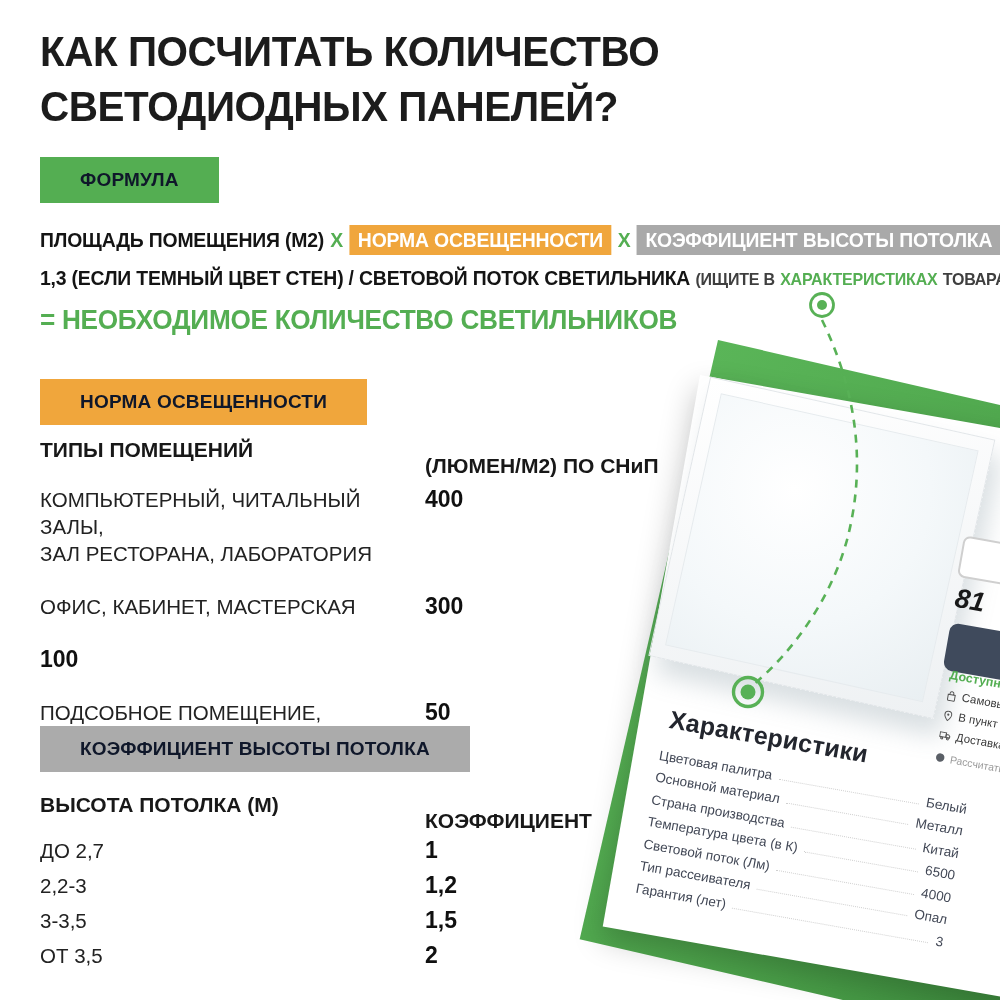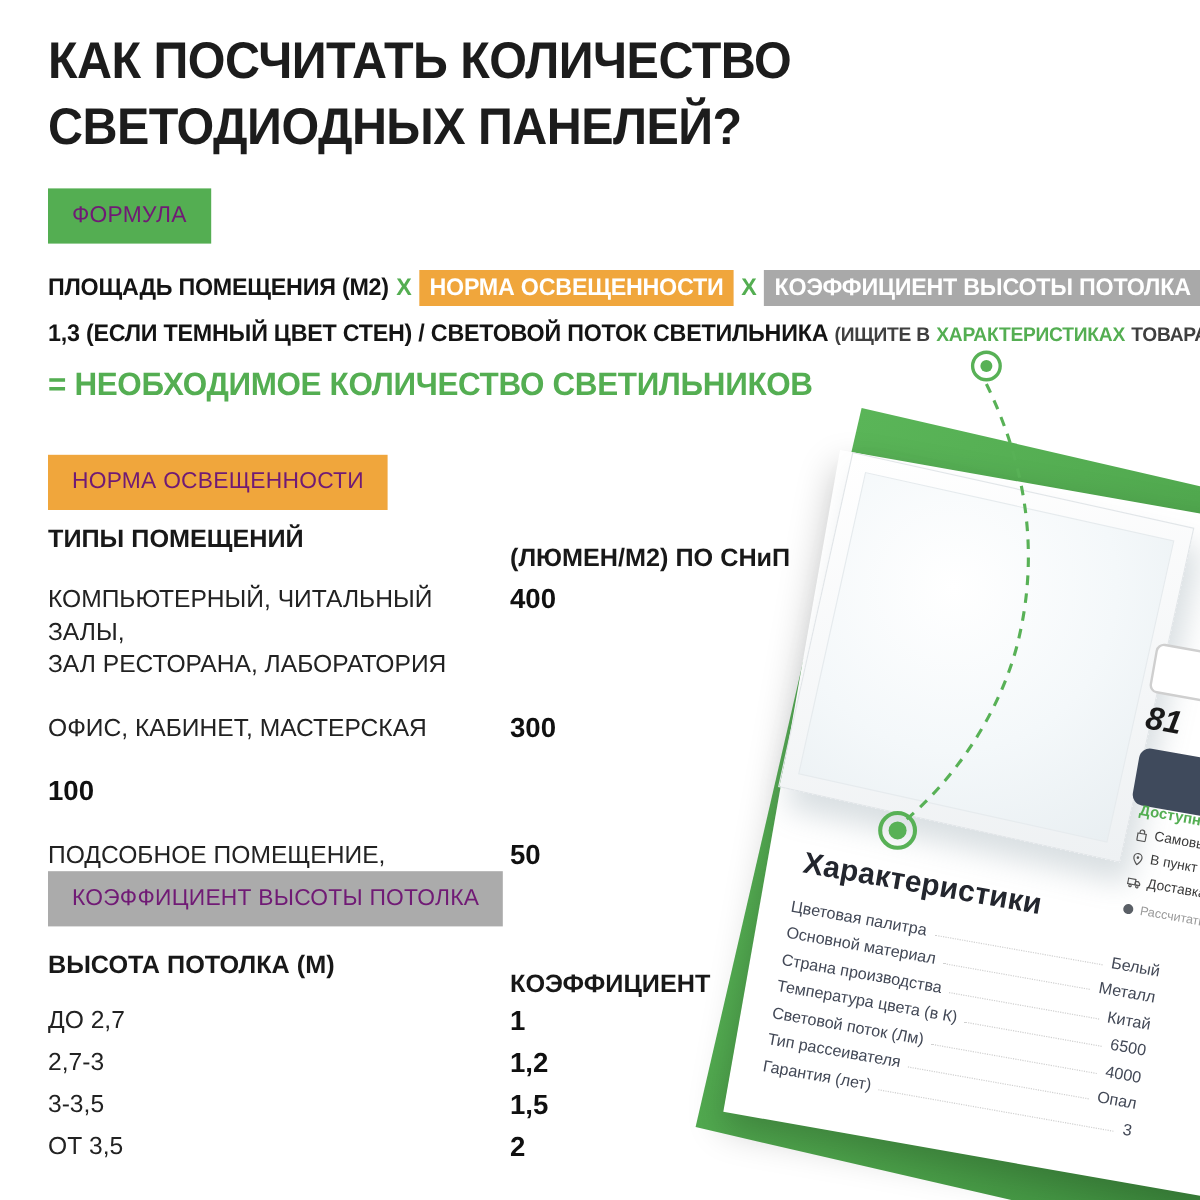--- a/index.html
+++ b/index.html
@@ -7,22 +7,22 @@
     position:relative;width:1000px;height:1000px;overflow:hidden;background:#ffffff;
     font-family:"Liberation Sans","DejaVu Sans",sans-serif;color:#1b1b1b;
   }
   
   .page-title{
     position:absolute;left:40px;top:24px;width:720px;
     font-size:43px;font-weight:800;line-height:55px;letter-spacing:-0.5px;color:#1c1c1c;
     transform:scaleX(.94);transform-origin:left top;
   }
   .badge{
-    position:absolute;display:inline-block;color:#701a75;font-weight:400;font-size:19px;
-    padding:12px 20px;letter-spacing:.2px;white-space:nowrap;
+    position:absolute;display:inline-block;color:#0f172a;font-weight:700;font-size:19px;
+    padding:12px 40px;letter-spacing:.2px;white-space:nowrap;
   }
   .badge-green{left:40px;top:157px;background:#54ae52;}
   .badge-orange{left:40px;top:379px;background:#f0a63c;}
   .badge-gray{left:40px;top:726px;background:#ababab;}
 
   .formula-text{
     position:absolute;left:40px;top:221px;width:950px;
     font-size:20px;font-weight:800;line-height:38px;letter-spacing:-0.2px;color:#141414;
     transform:scaleX(.97);transform-origin:left top;white-space:nowrap;
   }
@@ -259,21 +259,21 @@
   <span class="c1">ВЫСОТА ПОТОЛКА (М)</span>
   <span class="c2">КОЭФФИЦИЕНТ</span>
 </div>
 
 <div class="tbl tbl-coef">
   <div class="trow">
     <div class="lbl">ДО 2,7</div>
     <div class="val">1</div>
   </div>
   <div class="trow">
-    <div class="lbl">2,7-3</div>
+    <div class="lbl">2,2-3</div>
     <div class="val">1,2</div>
   </div>
   <div class="trow">
     <div class="lbl">3-3,5</div>
     <div class="val">1,5</div>
   </div>
   <div class="trow">
     <div class="lbl">ОТ 3,5</div>
     <div class="val">2</div>
   </div>

